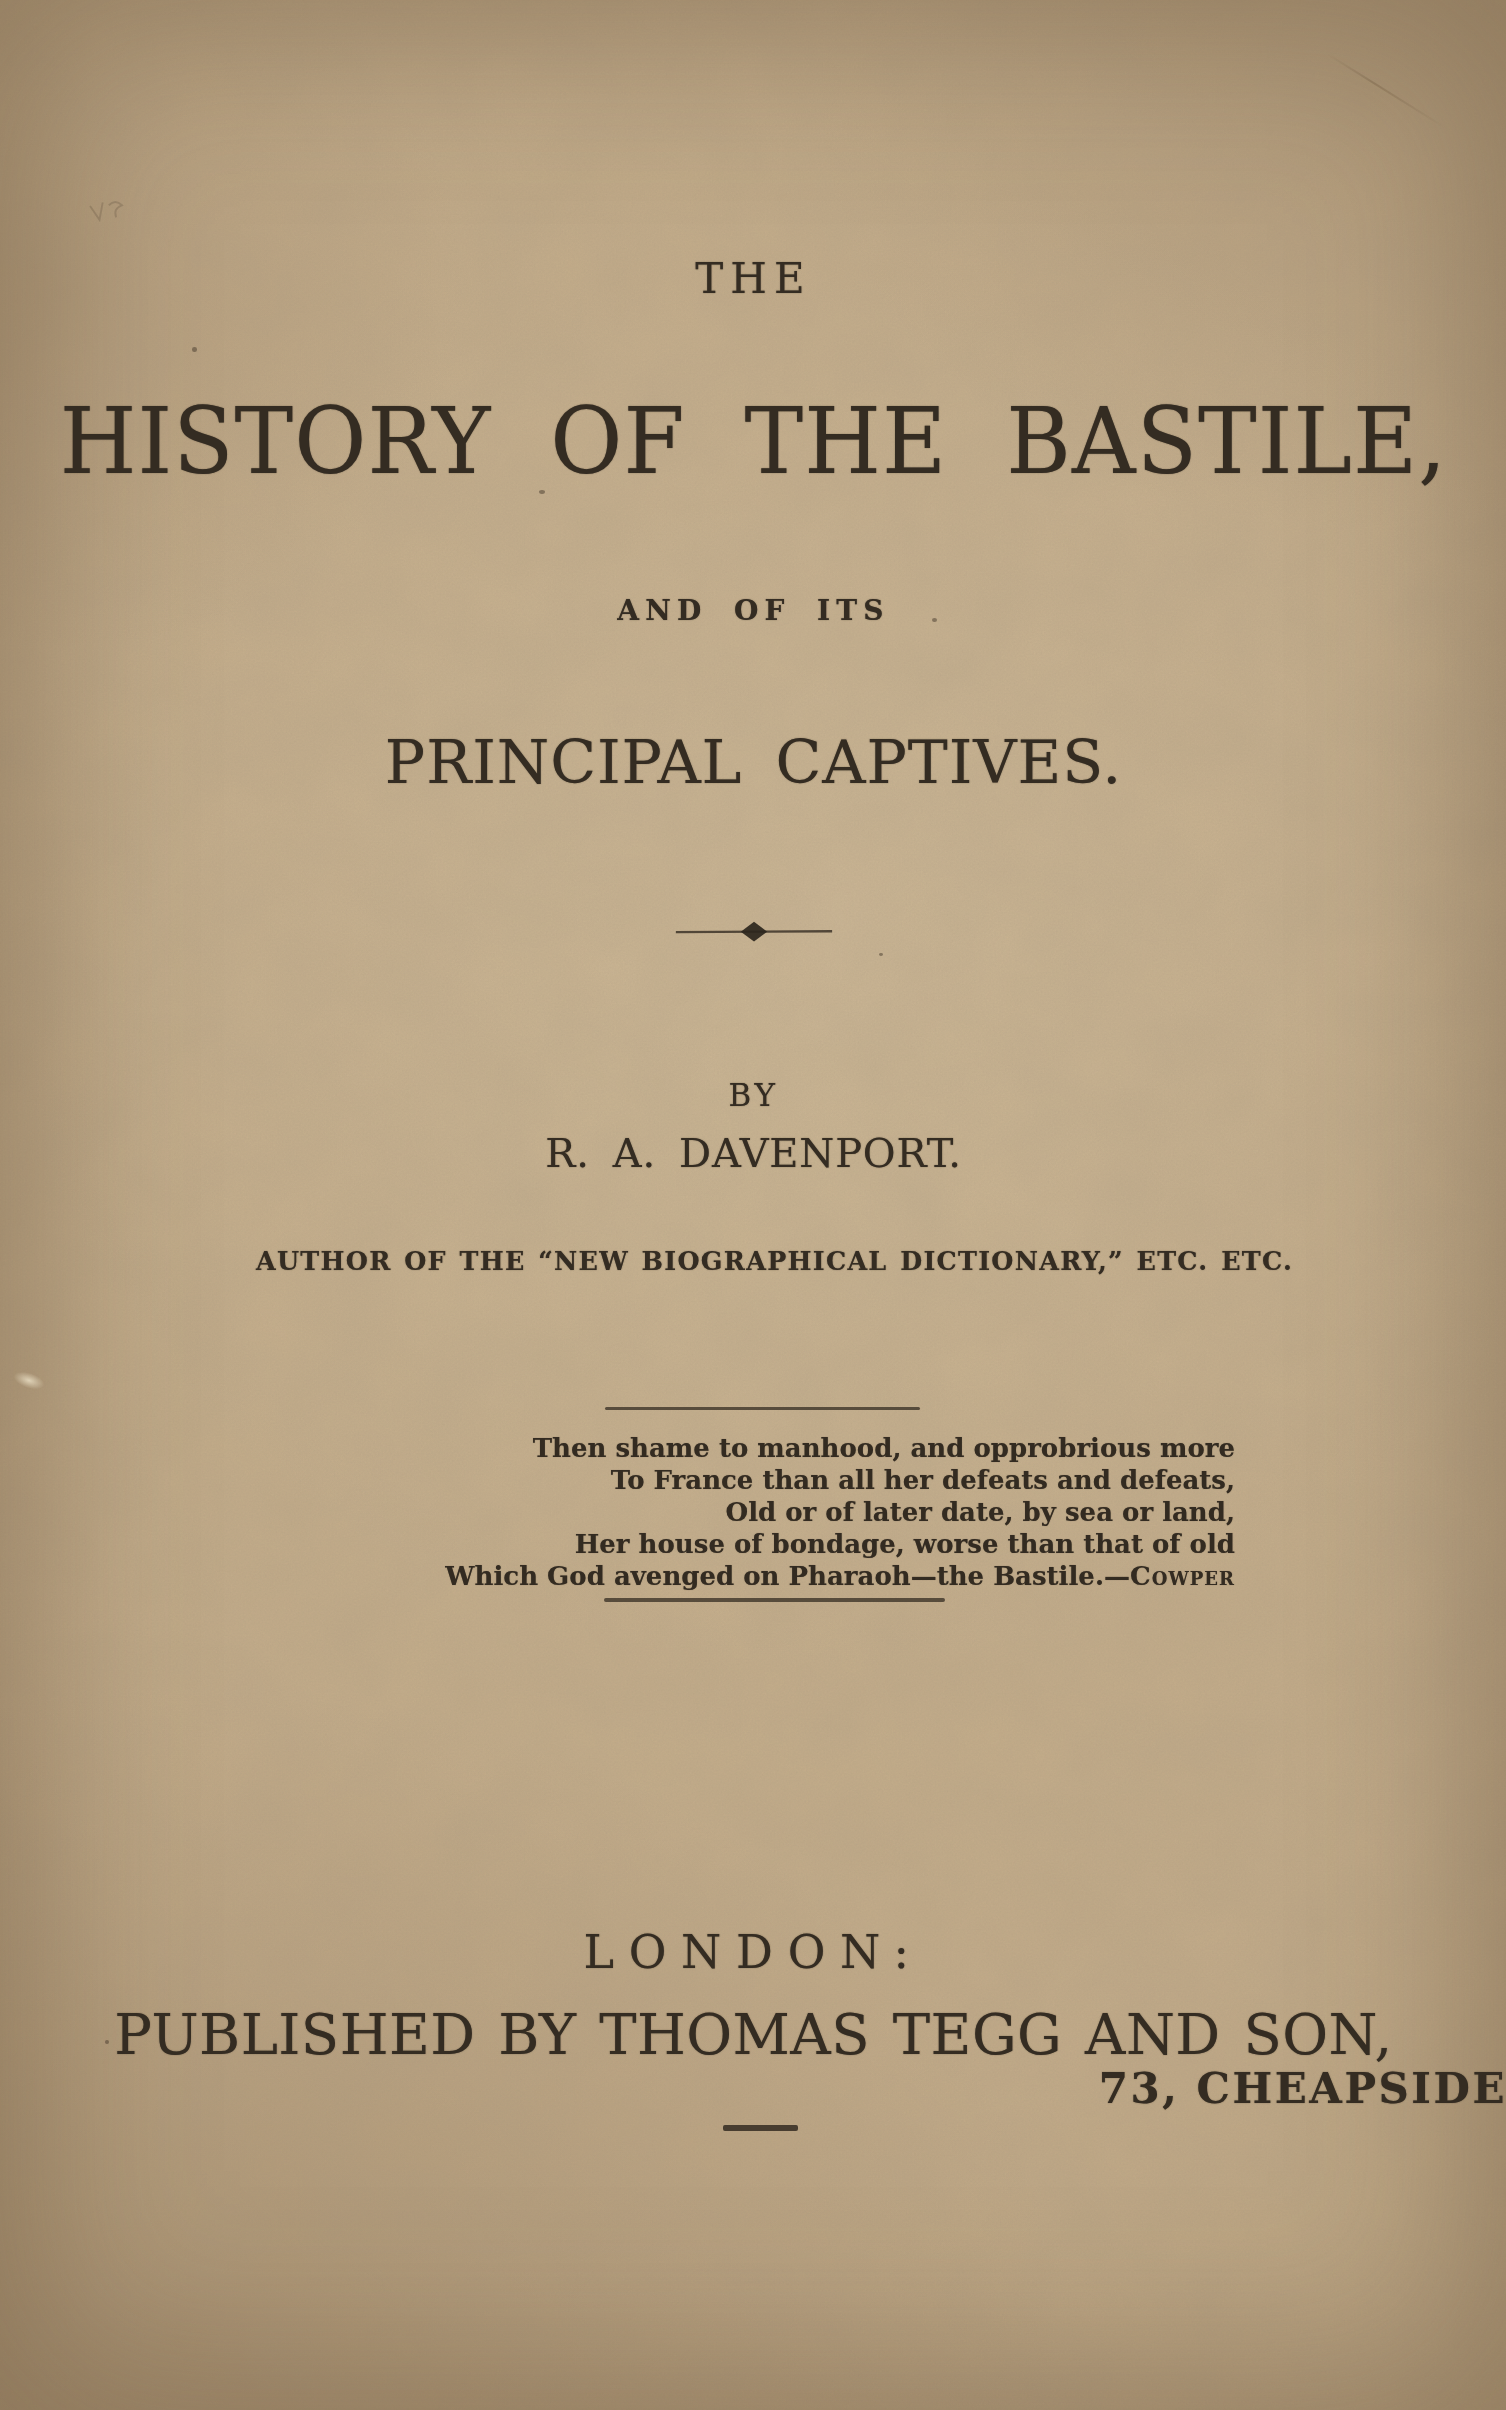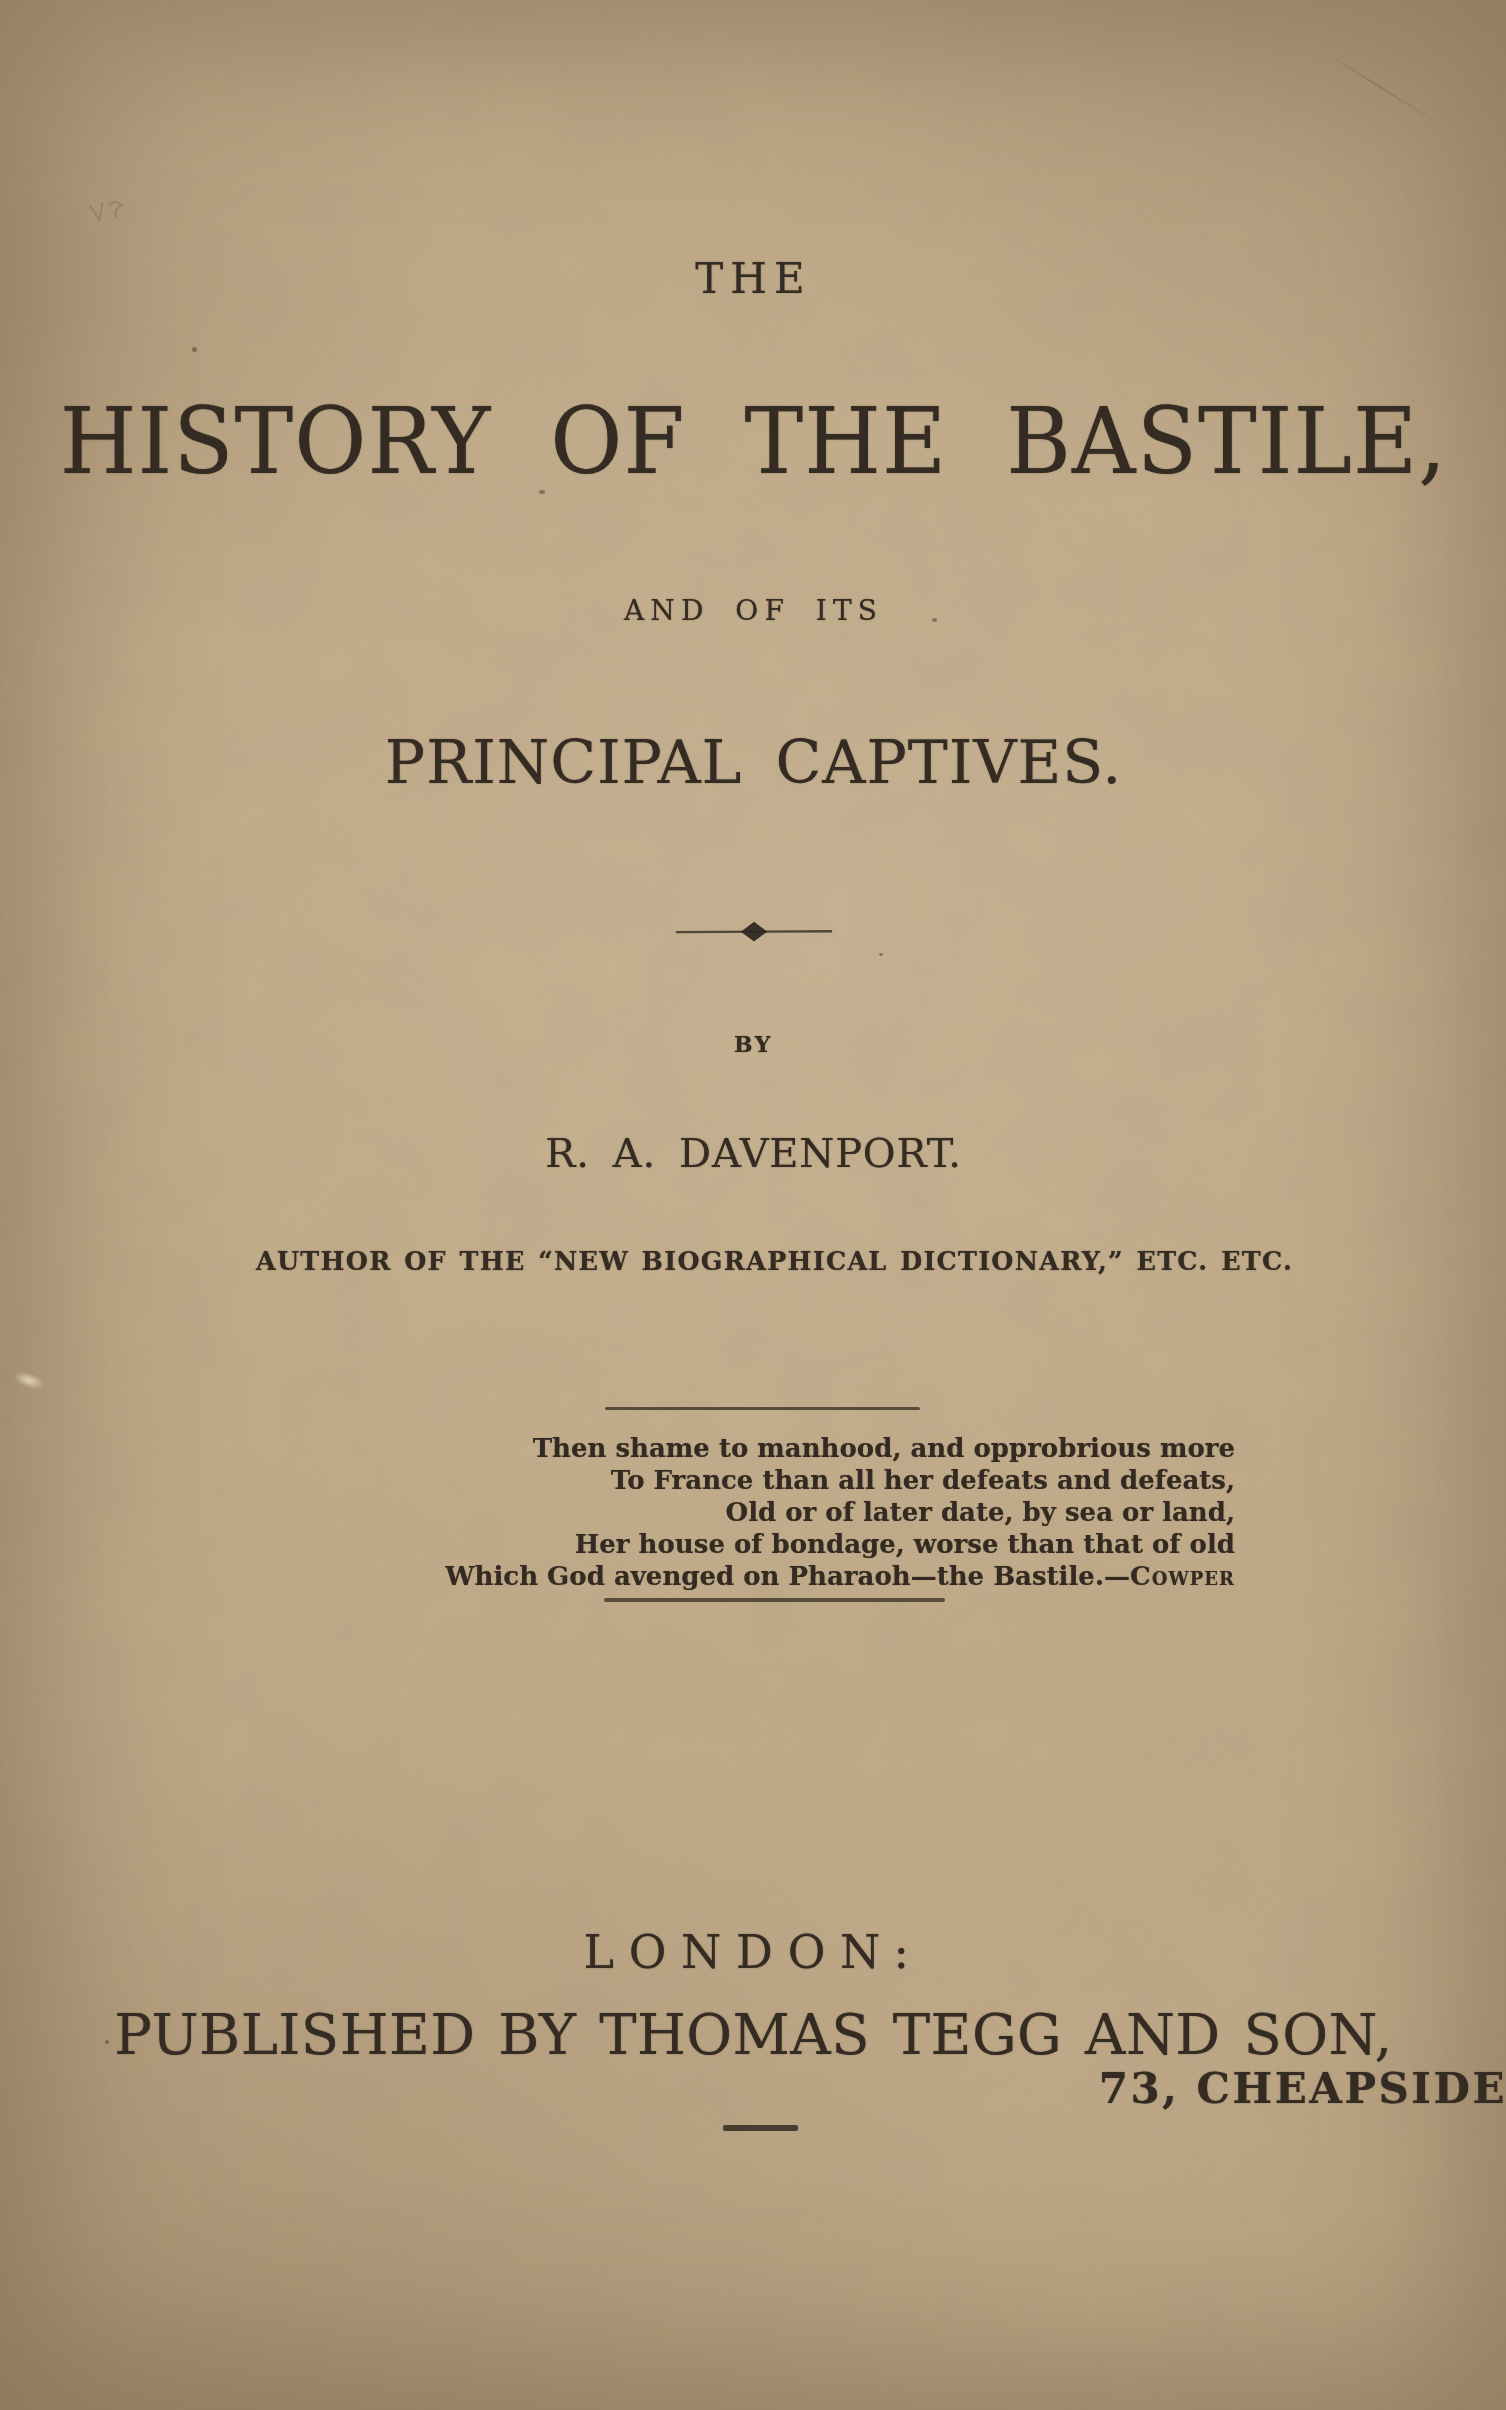--- a/index.html
+++ b/index.html
@@ -31,23 +31,23 @@
     position: absolute;
     left: 0;
     width: 100%;
     text-align: center;
     color: #342c22;
     text-shadow: 0 0 0.9px rgba(52,44,34,0.55), 0 0 1.9px rgba(52,44,34,0.18);
     white-space: nowrap;
   }
   .half-title   { top: 254px;  font-size: 42px; font-weight: 400; letter-spacing: 0.17em; }
   .book-title   { top: 390px;  font-size: 88px; letter-spacing: 0.012em; word-spacing: 0.34em; transform: scaleY(1.04); }
-  .connector    { top: 594px;  font-size: 28px; font-weight: 400; letter-spacing: 0.22em; word-spacing: 0.38em; text-align: center; }
+  .connector    { top: 594px;  font-size: 28px; font-weight: 700; letter-spacing: 0.22em; word-spacing: 0.38em; text-align: center; }
   .subtitle     { top: 727px;  font-size: 60px; letter-spacing: 0.015em; word-spacing: 0.22em; }
-  .byline       { top: 1031px; font-size: 22px; font-weight: 700; letter-spacing: 0.12em; }
+  .byline       { top: 1077px; font-size: 31px; font-weight: 400; letter-spacing: 0.12em; }
   .author       { top: 1130px; font-size: 40px; letter-spacing: 0.02em; word-spacing: 0.24em; }
   .credit       { top: 1246px; font-size: 25.4px; font-weight: 700; letter-spacing: 0.05em; word-spacing: 0.1em; margin-left: 21px; }
   .city         { top: 1925px; font-size: 46px; letter-spacing: 0.32em; }
   .publisher    { top: 2002px; font-size: 56px; letter-spacing: 0.008em; word-spacing: 0.08em; }
   .address      { top: 2064px; font-size: 42px; font-weight: 700; letter-spacing: 0.06em; text-align: right; }
   .year         { top: 2141px; font-size: 49px; font-weight: 700; letter-spacing: 0.04em; }
 
   .ornament { position: absolute; top: 919px; left: 0; width: 100%; text-align: center; }
 
   .rule {

